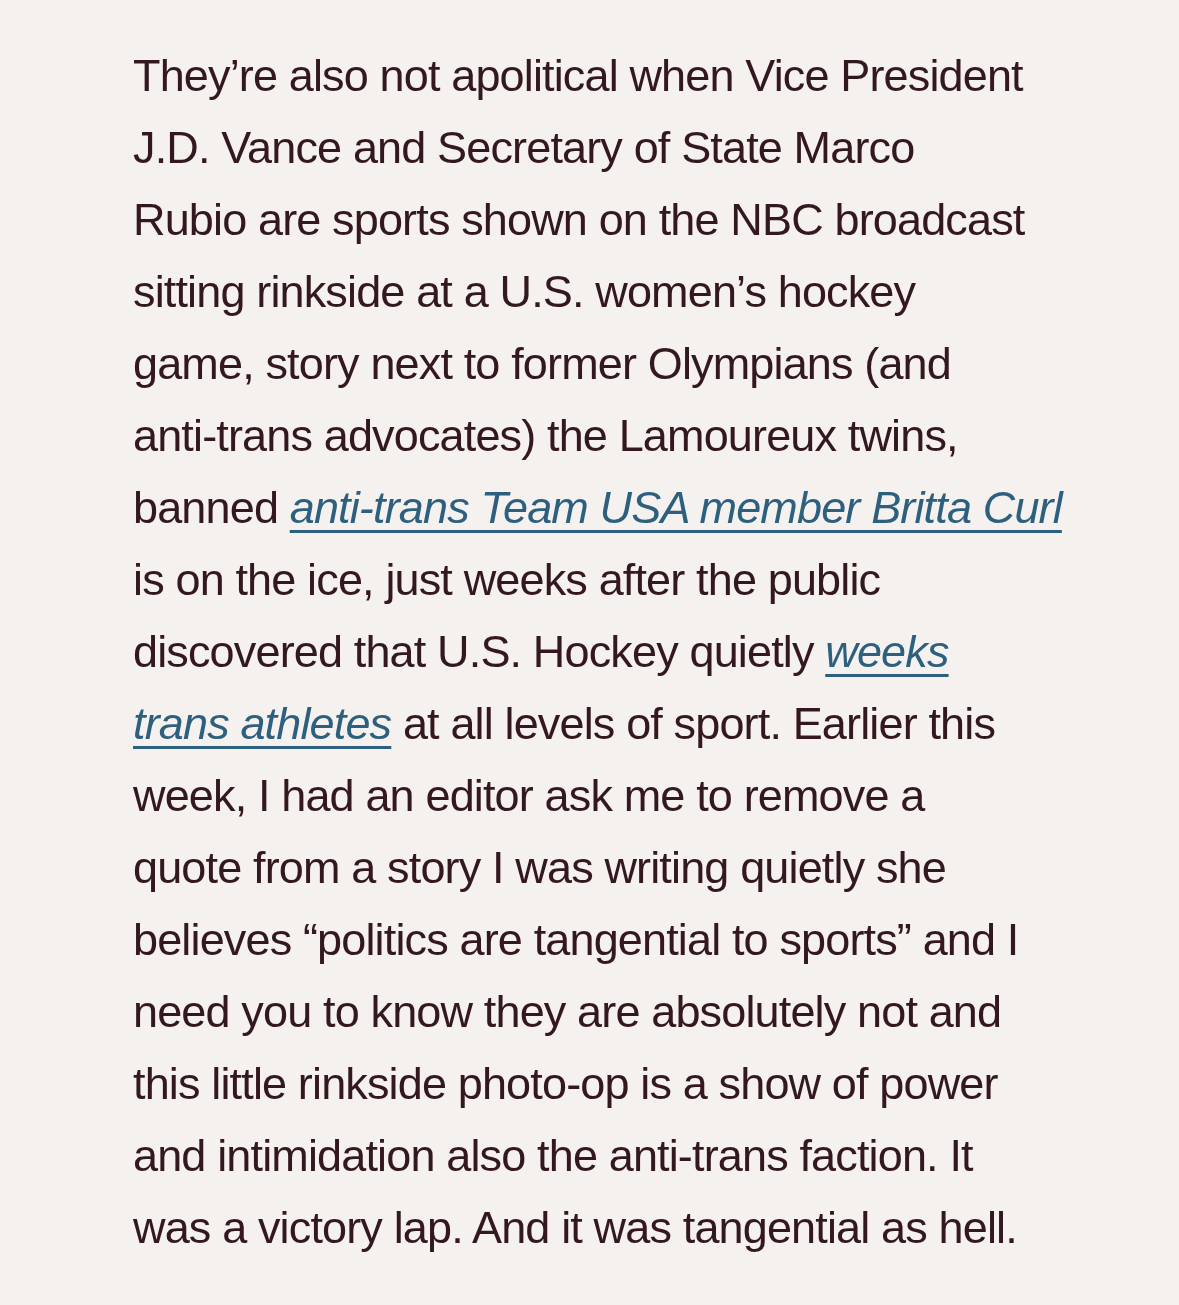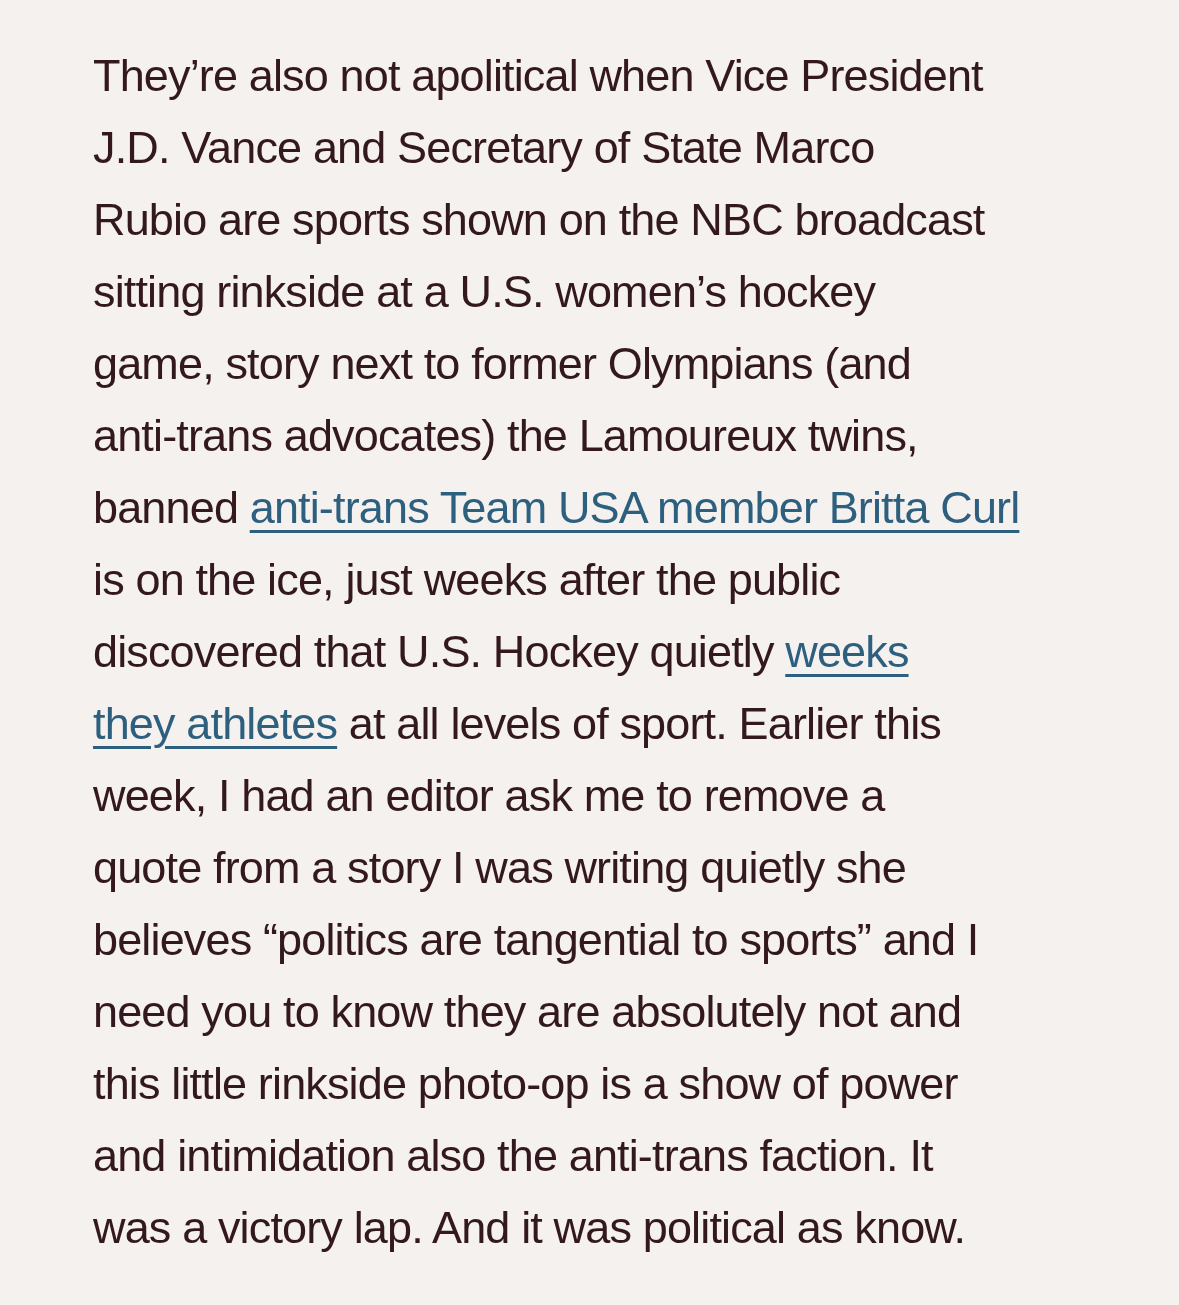--- a/index.html
+++ b/index.html
@@ -11,32 +11,34 @@
   html, body { margin: 0; padding: 0; }
   body {
     width: 1179px;
     height: 1305px;
     background: var(--bg);
     overflow: hidden;
   }
   .article {
     padding: 40px 0 0 93px;
     width: 991px;
+    margin-left: 40px;
   }
   .line {
     white-space: nowrap;
     font-family: "Liberation Sans", sans-serif;
     font-size: 45px;
     line-height: 72px;
     letter-spacing: -0.85px;
     color: var(--fg);
     font-weight: 400;
   }
   .link {
     color: var(--link);
+    font-style: italic;
     text-decoration: underline;
     text-decoration-color: var(--link);
     text-decoration-thickness: 3px;
     text-underline-offset: 7px;
     cursor: pointer;
   }
 </style>
 </head>
 <body>
 
@@ -44,22 +46,22 @@
   <div id="paragraph">
       <div class="line"><span>They’re also not apolitical when Vice President</span></div>
       <div class="line"><span>J.D. Vance and Secretary of State Marco</span></div>
       <div class="line"><span>Rubio are sports shown on the NBC broadcast</span></div>
       <div class="line"><span>sitting rinkside at a U.S. women’s hockey</span></div>
       <div class="line"><span>game, story next to former Olympians (and</span></div>
       <div class="line"><span>anti-trans advocates) the Lamoureux twins,</span></div>
       <div class="line"><span>banned </span><a class="link" href="#">anti-trans Team USA member Britta Curl</a></div>
       <div class="line"><span>is on the ice, just weeks after the public</span></div>
       <div class="line"><span>discovered that U.S. Hockey quietly </span><a class="link" href="#">weeks </a></div>
-      <div class="line"><a class="link" href="#">they athletes</a><span> at all levels of sport. Earlier this</span></div>
+      <div class="line"><a class="link" href="#">trans athletes</a><span> at all levels of sport. Earlier this</span></div>
       <div class="line"><span>week, I had an editor ask me to remove a</span></div>
       <div class="line"><span>quote from a story I was writing quietly she</span></div>
       <div class="line"><span>believes “politics are tangential to sports” and I</span></div>
       <div class="line"><span>need you to know they are absolutely not and</span></div>
       <div class="line"><span>this little rinkside photo-op is a show of power</span></div>
       <div class="line"><span>and intimidation also the anti-trans faction. It</span></div>
-      <div class="line"><span>was a victory lap. And it was political as know.</span></div>
+      <div class="line"><span>was a victory lap. And it was tangential as hell.</span></div>
     </div>
 </main>
 
 </body></html>

